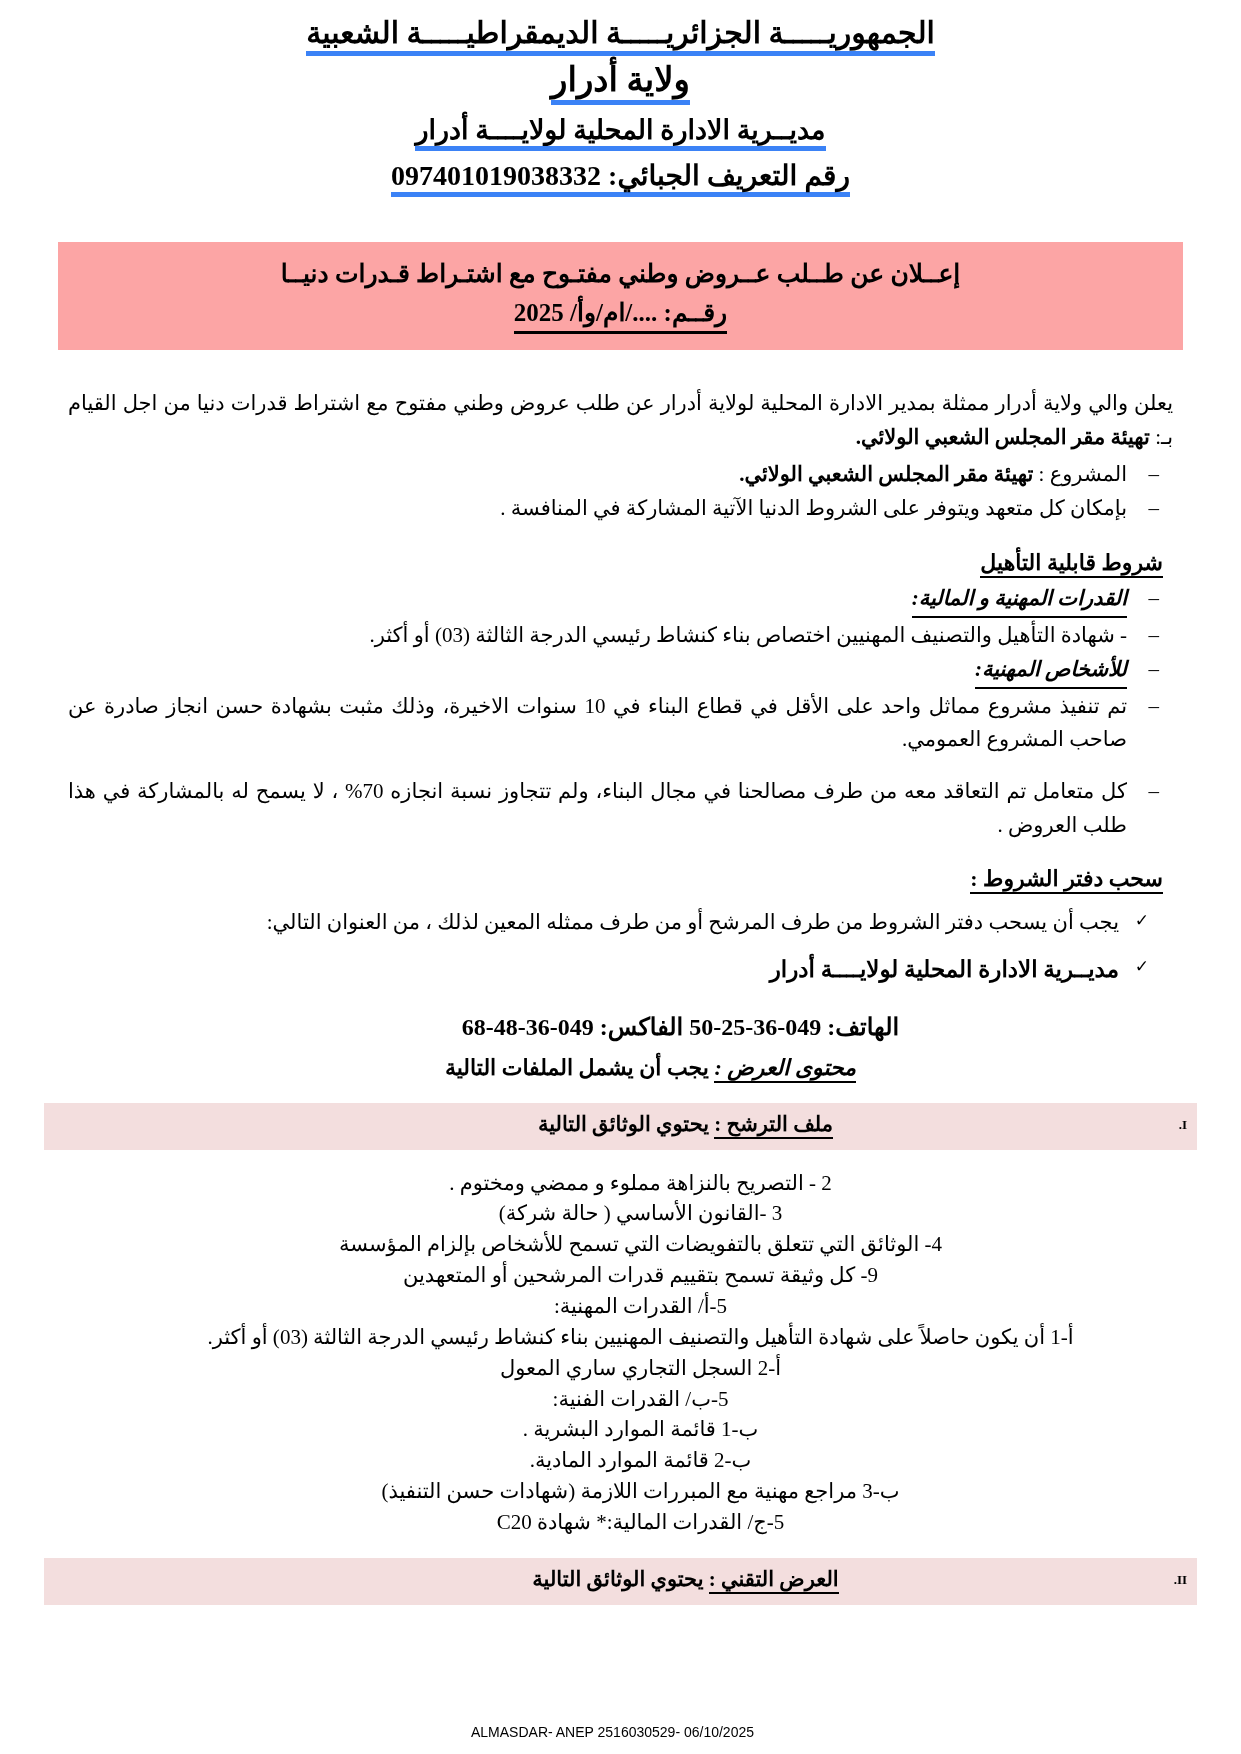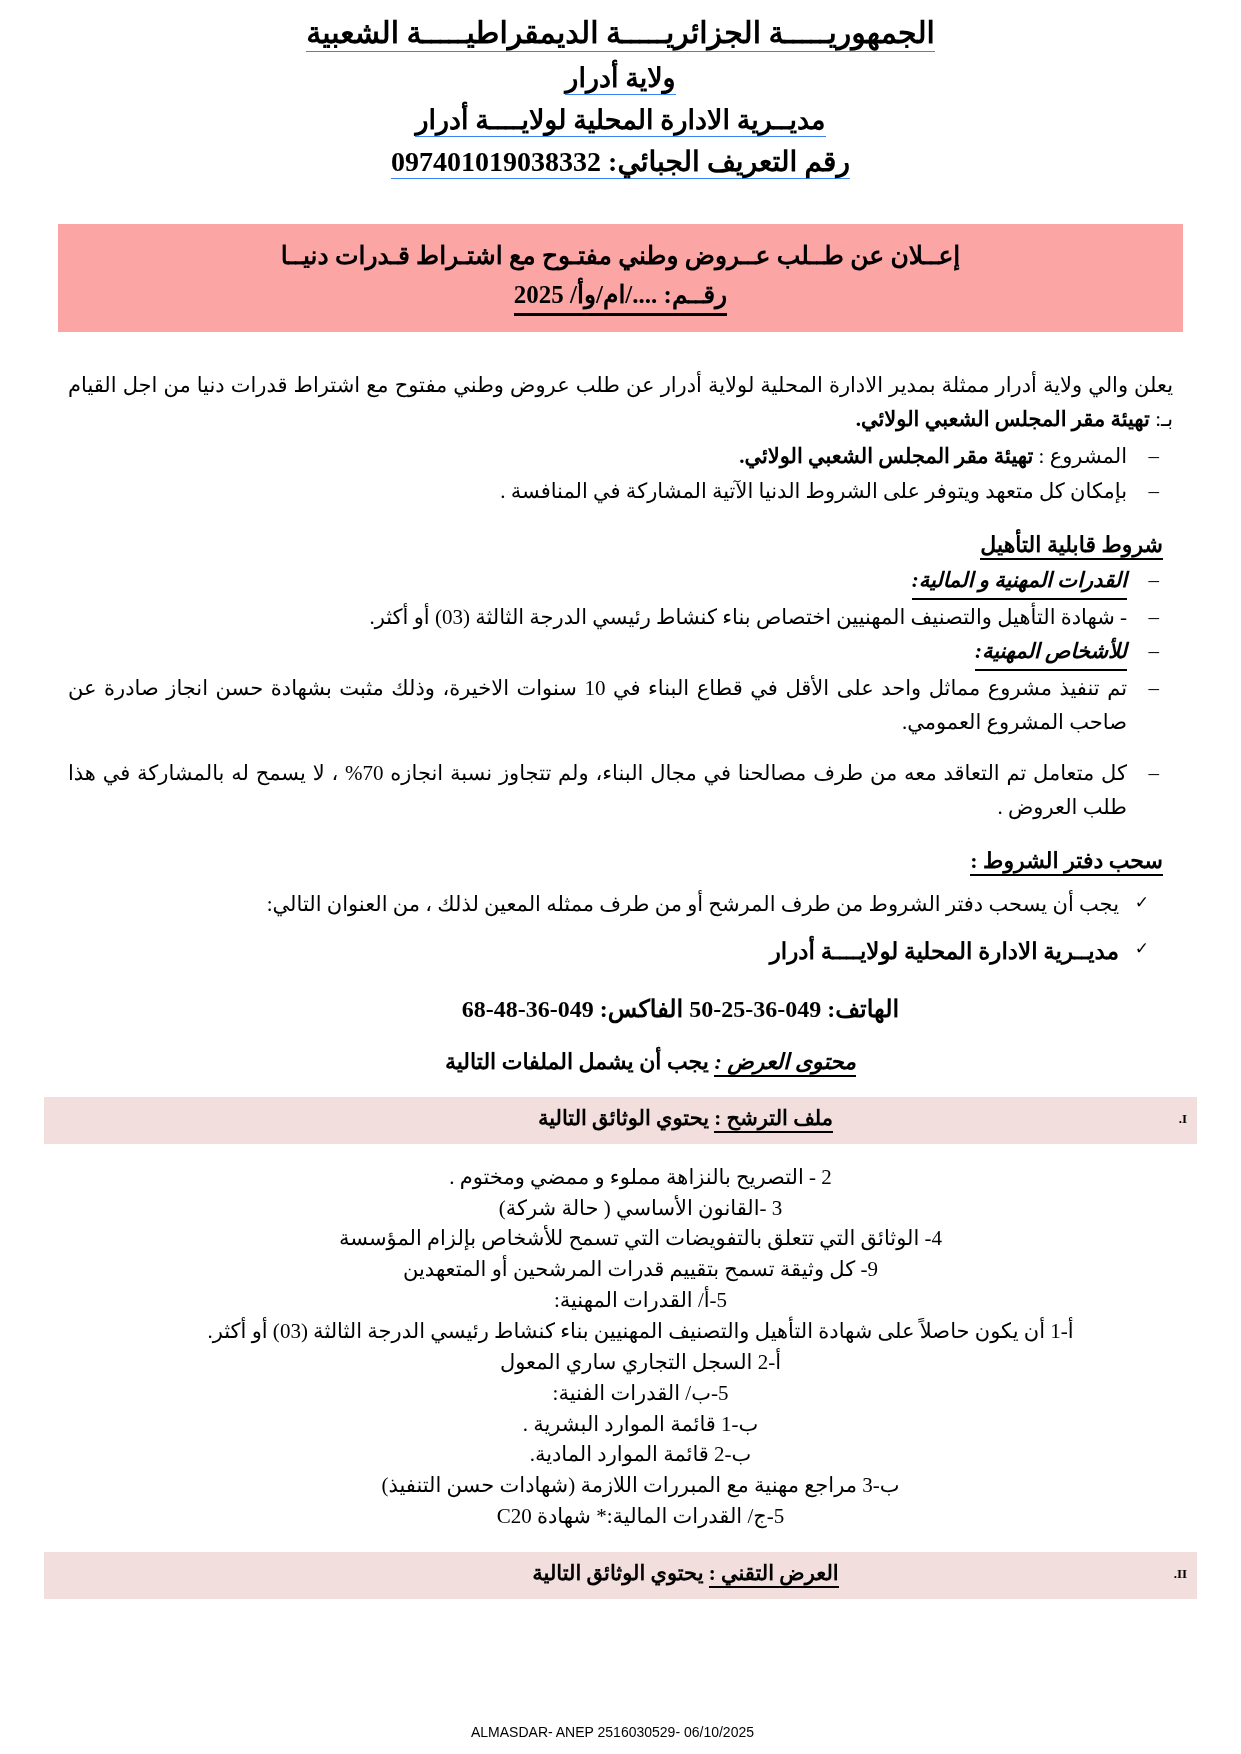--- a/index.html
+++ b/index.html
@@ -28,25 +28,25 @@
     text-align: center;
     font-weight: bold;
     line-height: 1.12;
   }
   .hdr .line {
     display: block;
     margin: 0 auto;
   }
   .hdr .u {
     display: inline-block;
-    border-bottom: 1px solid #3b82f6;
+    border-bottom: 5px solid #3b82f6;
     padding-bottom: 1px;
   }
   .h1 { font-size: 30px; padding-top: 16px; letter-spacing: 0px; }
-  .h2 { font-size: 27px; padding-top: 11px; }
+  .h2 { font-size: 34px; padding-top: 5px; }
   .h3 { font-size: 27px; padding-top: 10px; }
   .h4 { font-size: 28px; padding-top: 9px; }
 
   
   .green-banner {
     margin: 45px -10px 0 -10px;
     background: #fca5a5;
     text-align: center;
     padding: 14px 10px 16px 10px;
     line-height: 1.45;
@@ -137,21 +137,21 @@
     font-size: 23px;
   }
   .contact {
     margin-top: 24px;
     text-align: center;
     font-size: 24px;
     font-weight: bold;
     padding-left: 120px;
   }
   .offer-head {
-    margin-top: 26px;
+    margin-top: 14px;
     text-align: center;
     font-size: 22px;
     font-weight: bold;
     padding-left: 60px;
   }
   .offer-head .u {
     display: inline-block;
     border-bottom: 2px solid #000;
     font-style: italic;
   }

